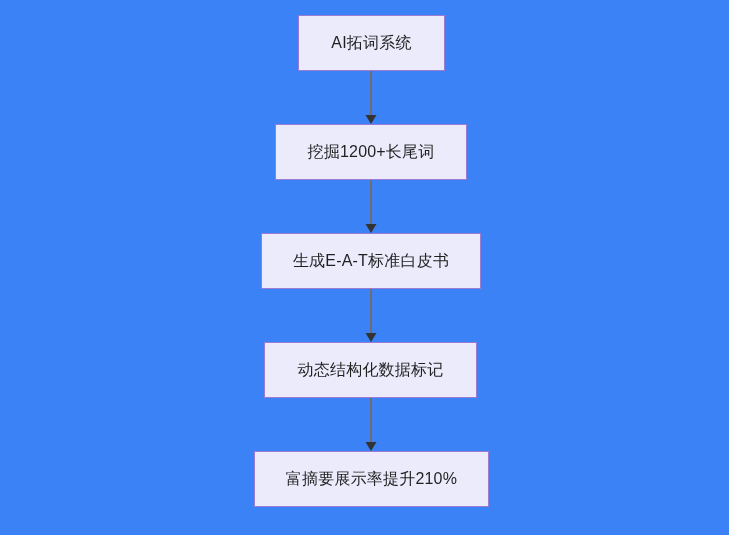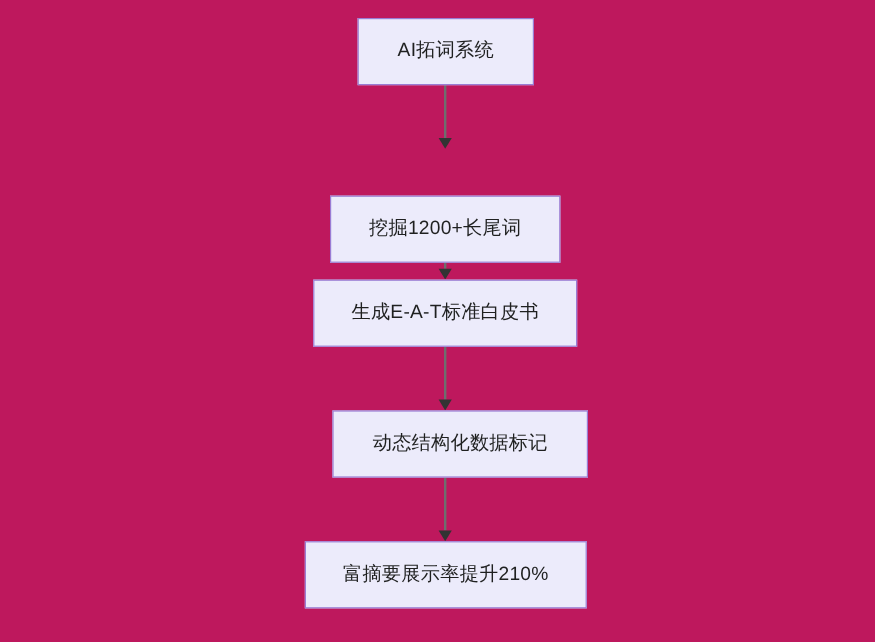--- a/index.html
+++ b/index.html
@@ -11,21 +11,21 @@
     height: 535px;
     background: #f8f8f8;
     font-family: "Liberation Sans", "DejaVu Sans", sans-serif;
     overflow: hidden;
   }
 
   #flowchart-canvas {
     position: relative;
     width: 729px;
     height: 535px;
-    background: #be185d;
+    background: #3b82f6;
   }
 
   .node {
     position: absolute;
     box-sizing: border-box;
     background: #ecebfb;
     border: 1.5px solid #9a7cd4;
     border-radius: 0;
     display: flex;
     align-items: center;
@@ -82,29 +82,29 @@
 
   <svg class="edge" style="left:355px; top:393px; width:32px; height:64px;" viewBox="0 0 32 64">
     <line class="edge-line" x1="16" y1="5" x2="16" y2="49"></line>
     <polygon class="edge-arrow" points="10.5,49 21.5,49 16,58"></polygon>
   </svg>
 
   <div class="node" style="left:298px; top:15px; width:147px; height:56px;">
     <span class="node-label">AI拓词系统</span>
   </div>
 
-  <div class="node" style="left:275px; top:124px; width:192px; height:56px;margin-top:39px;">
+  <div class="node" style="left:275px; top:124px; width:192px; height:56px;">
     <span class="node-label">挖掘1200+长尾词</span>
   </div>
 
   <div class="node" style="left:261px; top:233px; width:220px; height:56px;justify-content:center;">
     <span class="node-label">生成E-A-T标准白皮书</span>
   </div>
 
-  <div class="node" style="left:277px; top:342px; width:213px; height:56px;">
+  <div class="node" style="left:264px; top:342px; width:213px; height:56px;">
     <span class="node-label">动态结构化数据标记</span>
   </div>
 
   <div class="node" style="left:254px; top:451px; width:235px; height:56px;justify-content:center;">
     <span class="node-label">富摘要展示率提升210%</span>
   </div>
 
 </div>
 
 </body></html>

